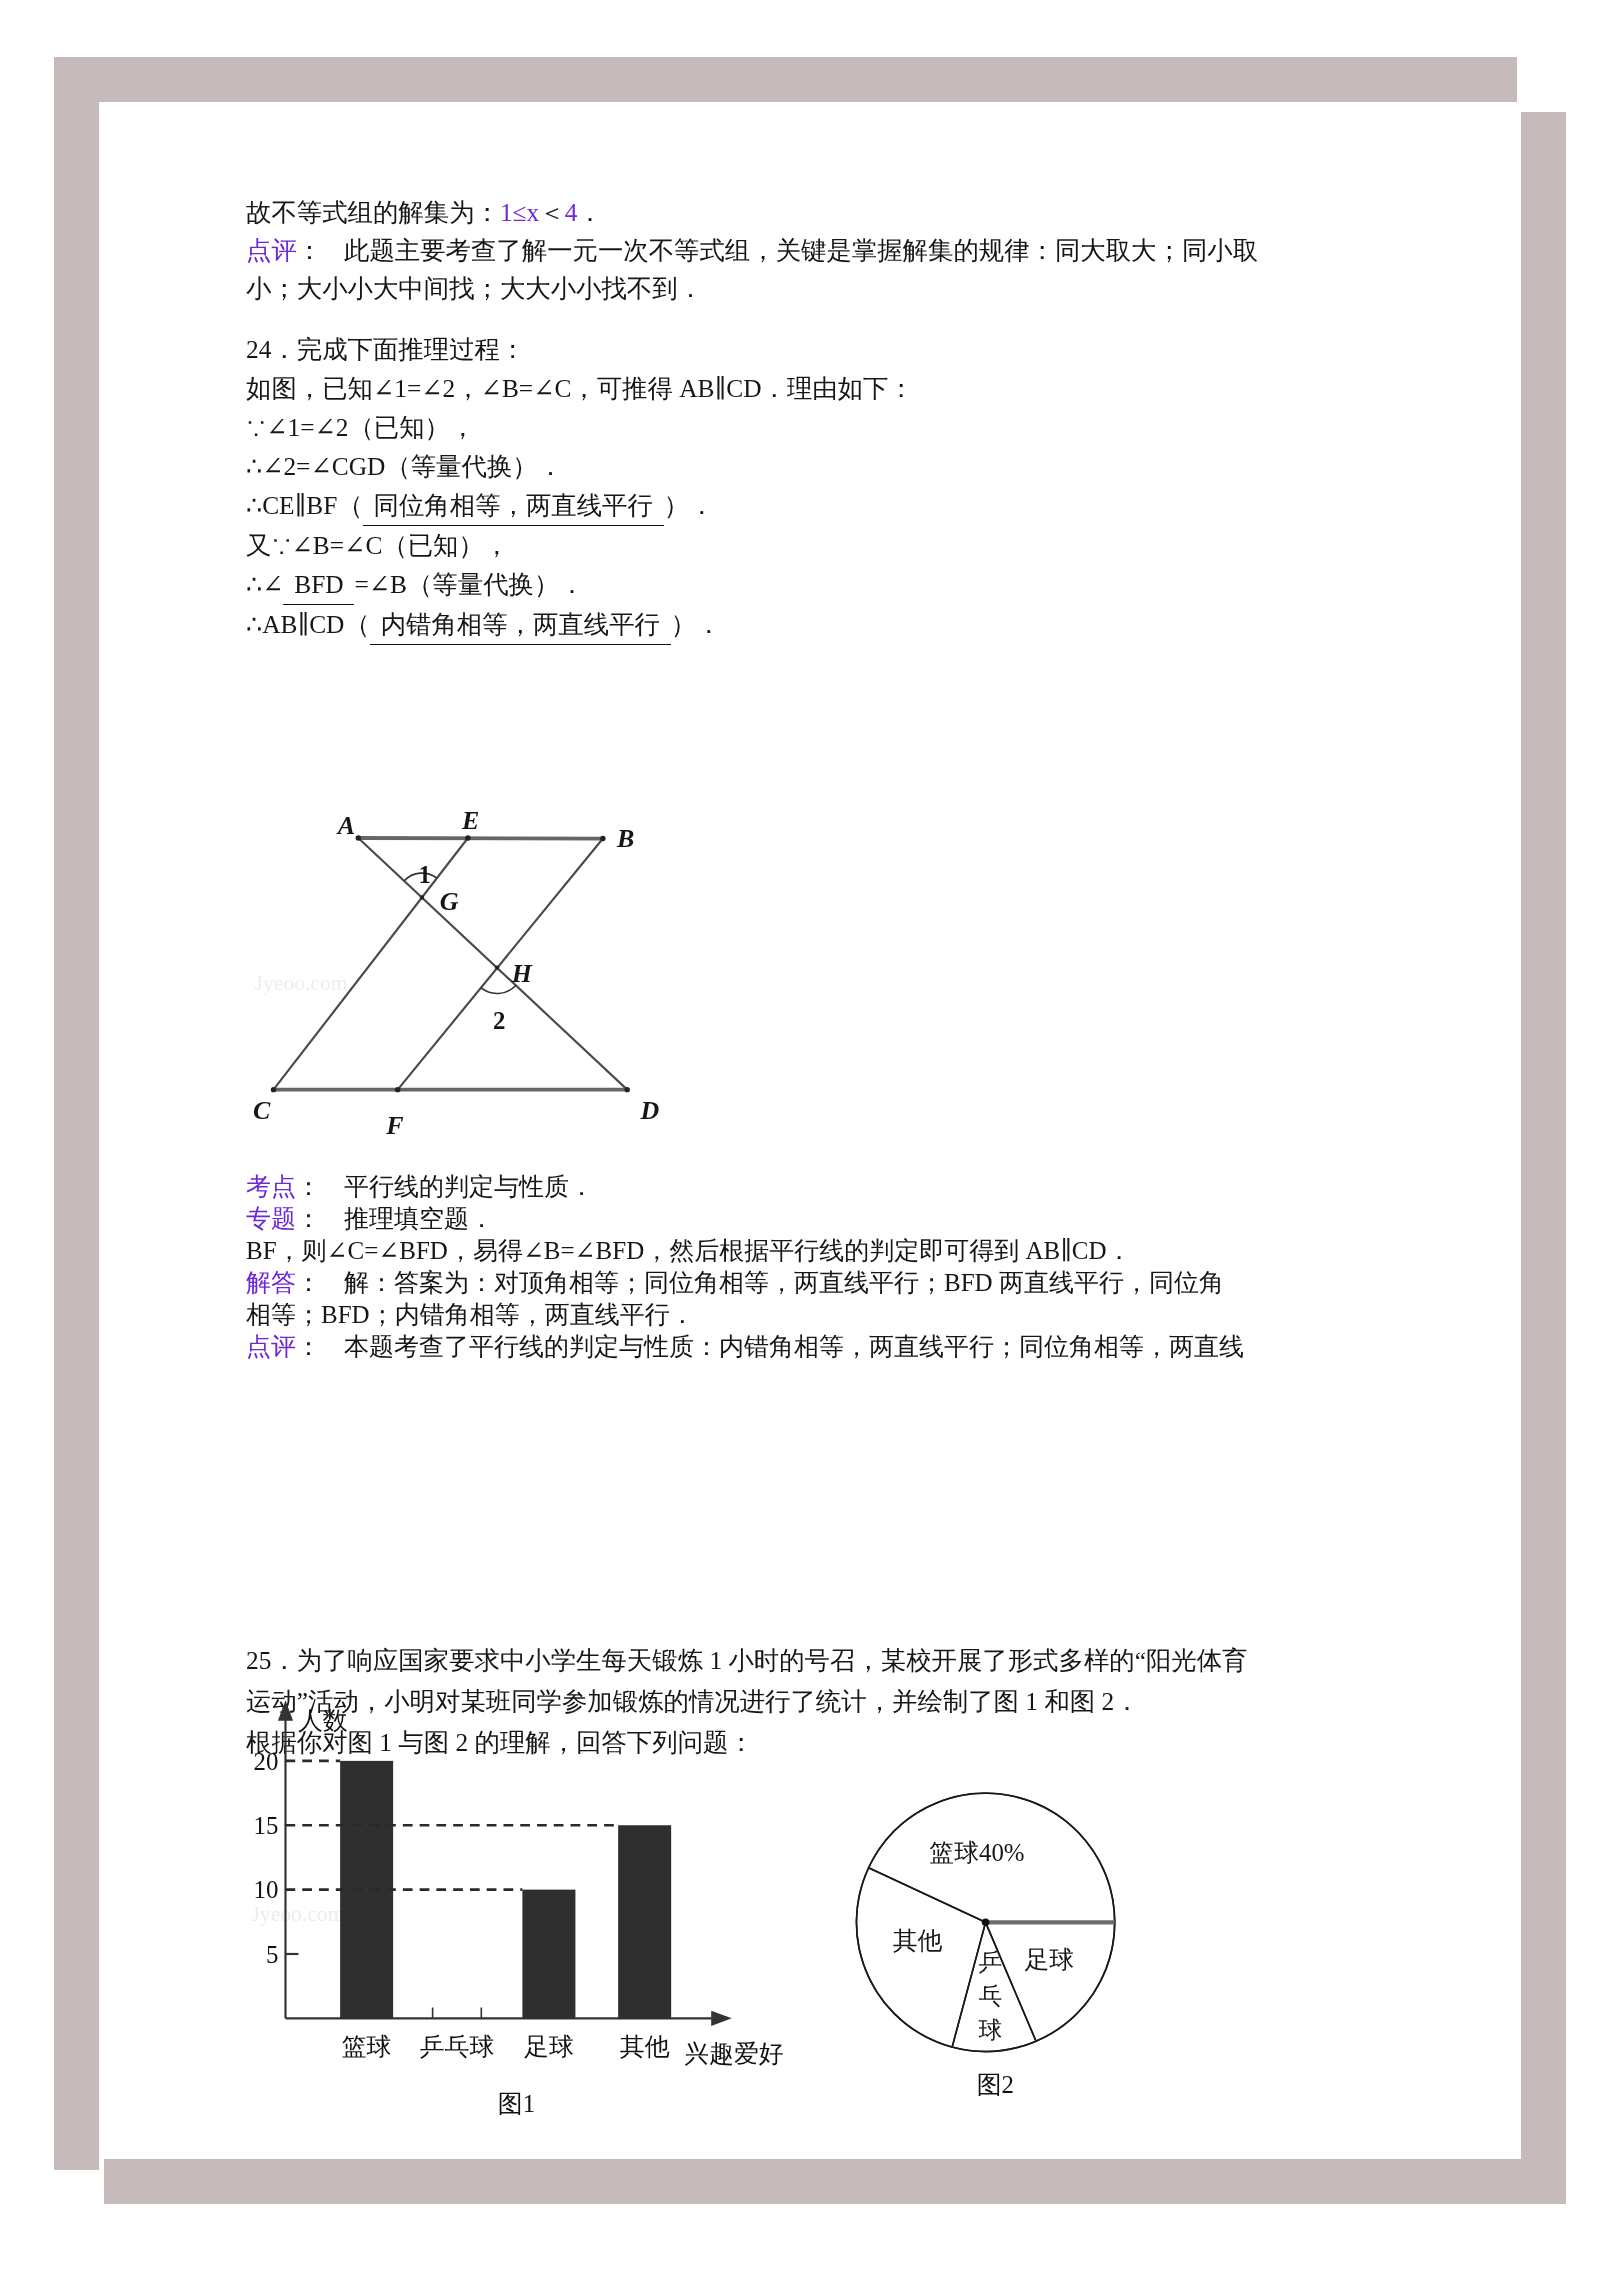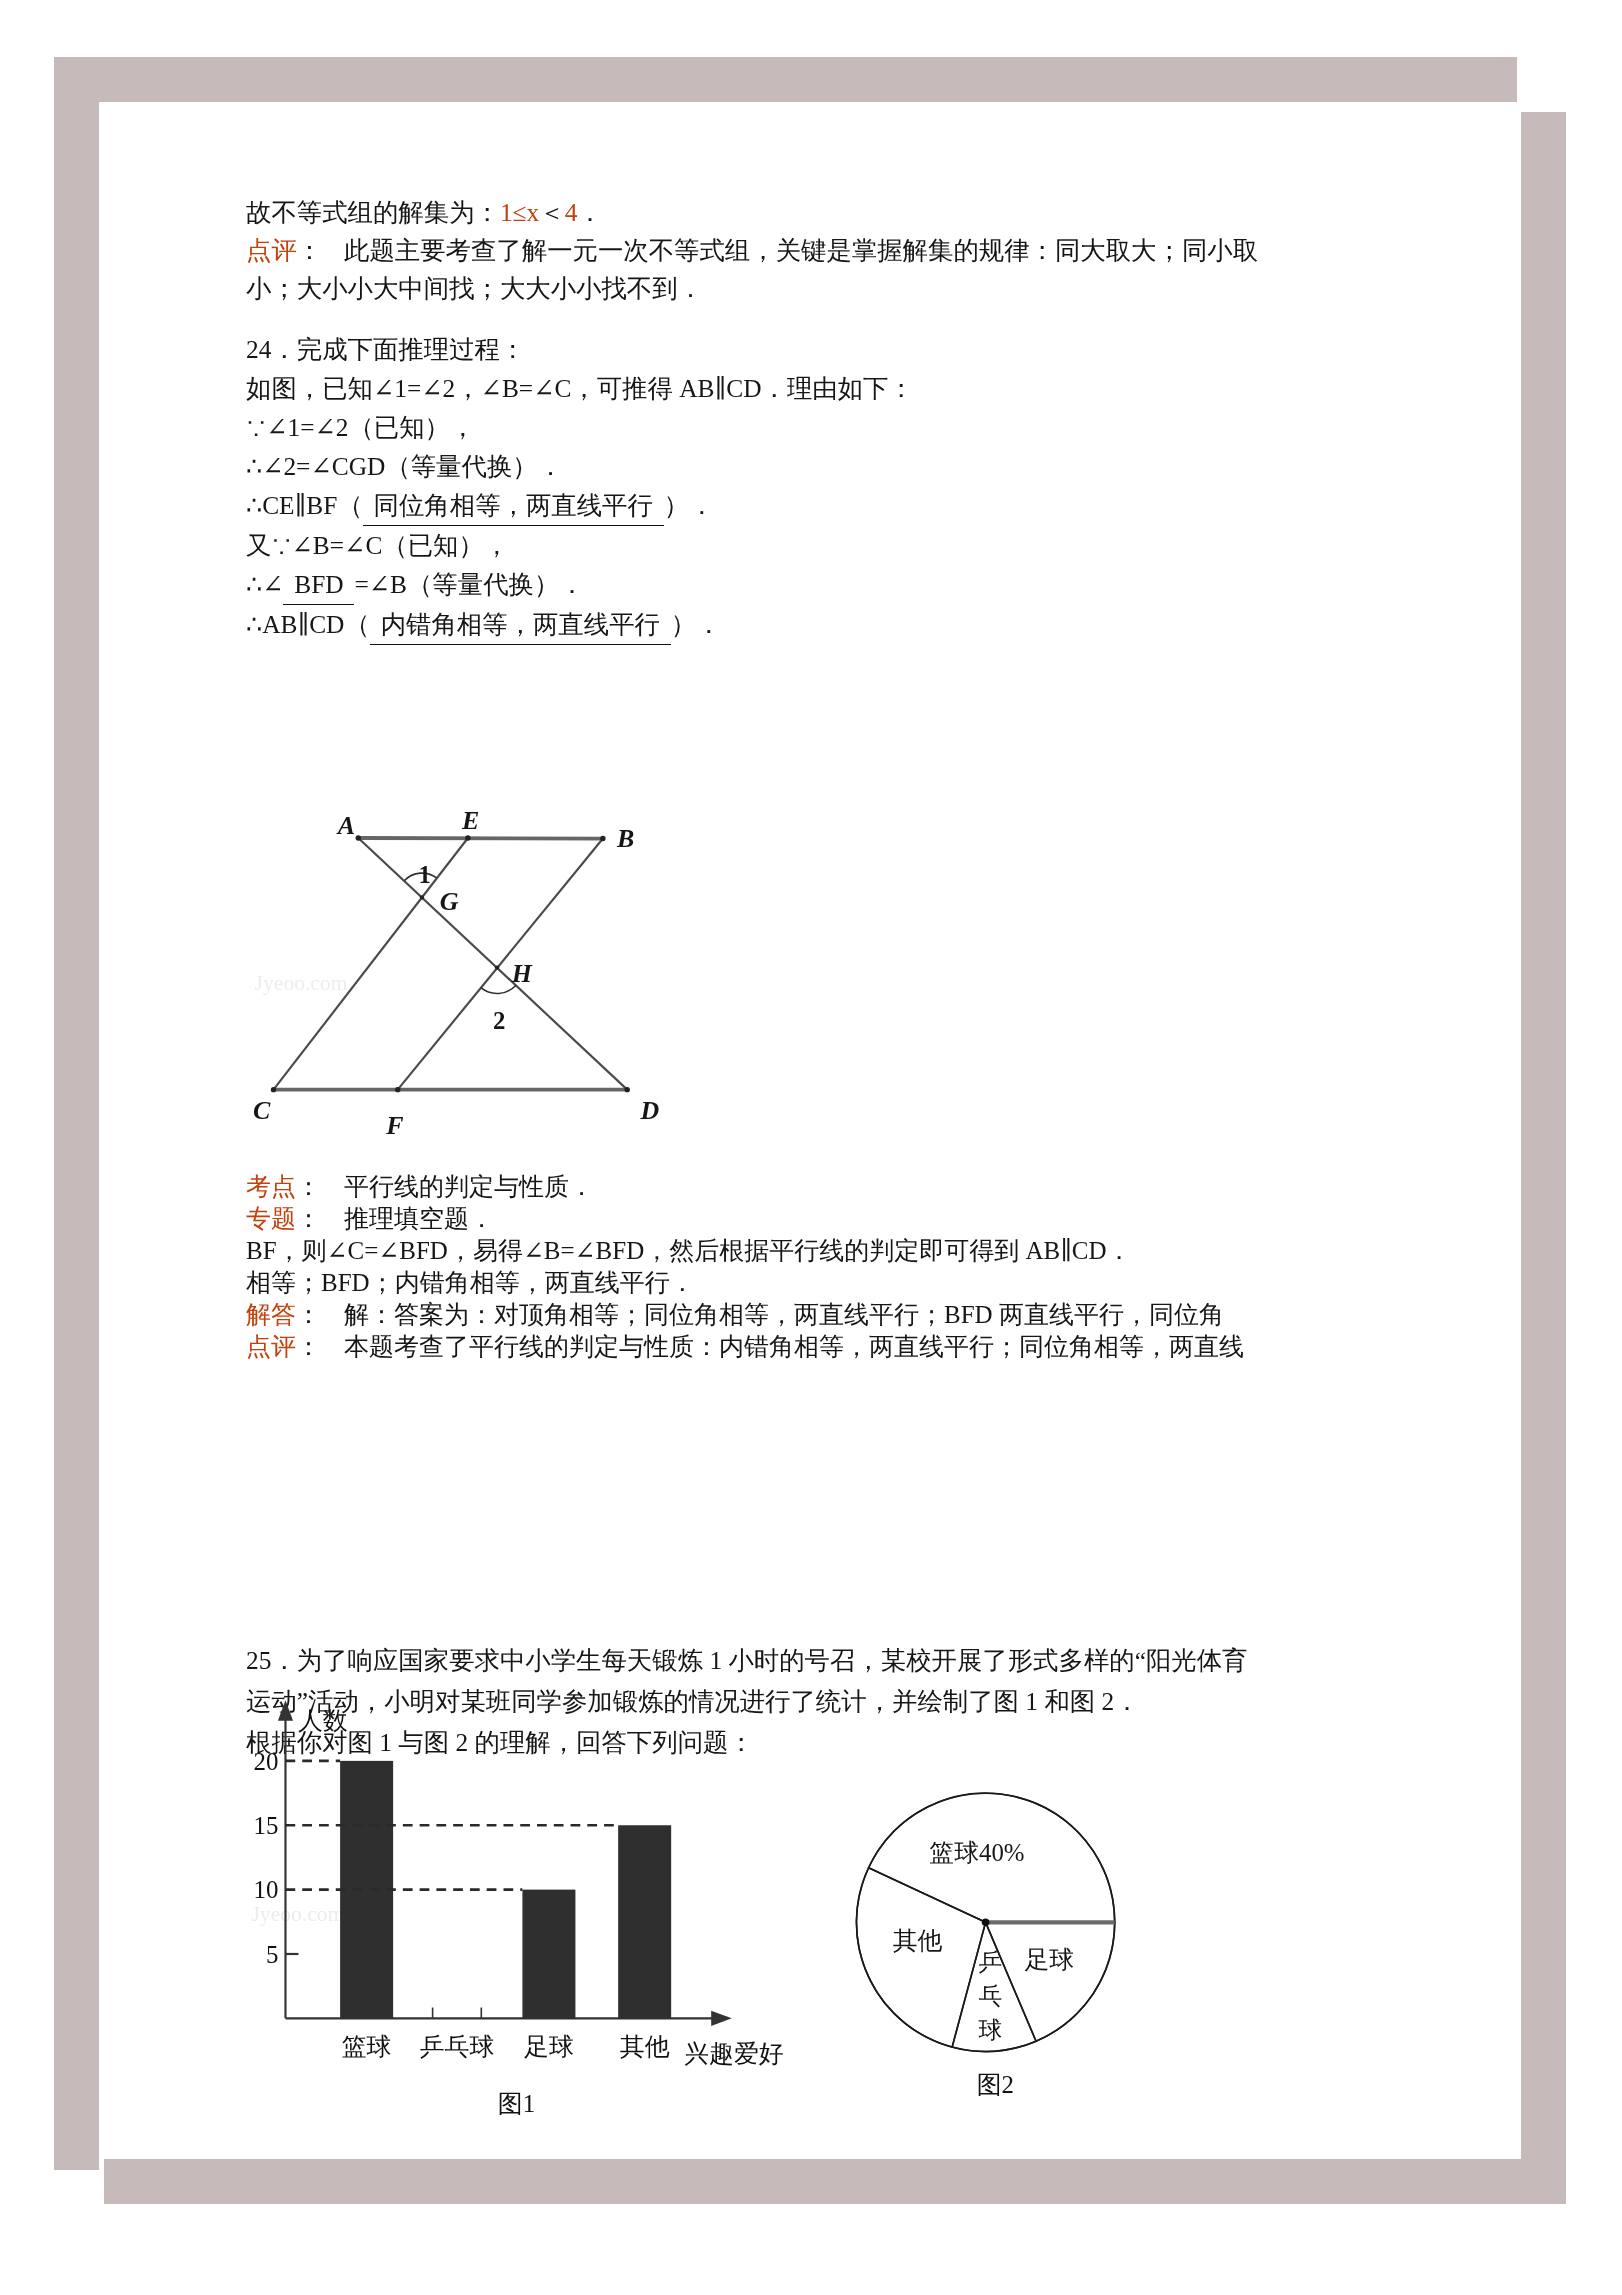--- a/index.html
+++ b/index.html
@@ -6,21 +6,21 @@
   body{
     width:1622px;height:2295px;position:relative;background:#ffffff;
     font-family:"Liberation Serif","DejaVu Serif",serif;color:#161616;overflow:hidden;
   }
   .band{position:absolute;background:#c7baba}
   .blk{position:absolute;left:246px}
   .line{font-size:25.4px;line-height:39px;white-space:nowrap}
   #blockA .line{line-height:38px}
   #solution .line{font-size:25px;line-height:32px}
   #blockD .line{line-height:41px}
-  .blue{color:#c2410c}
+  .blue{color:#6d28d9}
   .lbl{display:inline-block;width:98px}
   .blank{display:inline-block;border-bottom:1.6px solid #111;padding:0 10.8px}
   .chart{position:absolute}
 </style>
 </head>
 <body>
 
 <div class="band" style="left:54px;top:57px;width:1463px;height:45px"></div>
 <div class="band" style="left:54px;top:57px;width:45px;height:2113px"></div>
 <div class="band" style="left:1521px;top:112px;width:45px;height:2092px"></div>
@@ -71,22 +71,22 @@
       <text x="375" y="184" font-size="48" font-style="italic" font-weight="600" fill="#161616" text-anchor="middle">G</text>
       <text x="510" y="316" font-size="48" font-style="italic" font-weight="600" fill="#161616" text-anchor="middle">H</text>
       <text x="330" y="134" font-size="46" font-weight="bold" fill="#161616" text-anchor="middle">1</text>
       <text x="468" y="404" font-size="46" font-weight="bold" fill="#161616" text-anchor="middle">2</text>
     </svg></div>
 
 <div id="solution" class="blk" style="top:1171px">
     <div class="line"><span class="lbl"><span class="blue">考点</span>：</span><span>平行线的判定与性质．</span></div>
     <div class="line"><span class="lbl"><span class="blue">专题</span>：</span><span>推理填空题．</span></div>
     <div class="line"><span>BF，则∠C=∠BFD，易得∠B=∠BFD，然后根据平行线的判定即可得到 AB∥CD．</span></div>
+    <div class="line"><span class="lbl"><span class="blue">解答</span>：</span><span>解：答案为：对顶角相等；同位角相等，两直线平行；BFD 两直线平行，同位角</span></div>
     <div class="line"><span>相等；BFD；内错角相等，两直线平行．</span></div>
-    <div class="line"><span class="lbl"><span class="blue">解答</span>：</span><span>解：答案为：对顶角相等；同位角相等，两直线平行；BFD 两直线平行，同位角</span></div>
     <div class="line"><span class="lbl"><span class="blue">点评</span>：</span><span>本题考查了平行线的判定与性质：内错角相等，两直线平行；同位角相等，两直线</span></div>
   </div>
 
 <div id="blockD" class="blk" style="top:1640px">
   <div class="line">25．为了响应国家要求中小学生每天锻炼 1 小时的号召，某校开展了形式多样的“阳光体育</div>
   <div class="line">运动”活动，小明对某班同学参加锻炼的情况进行了统计，并绘制了图 1 和图 2．</div>
   <div class="line">根据你对图 1 与图 2 的理解，回答下列问题：</div>
 </div>
 
 <div id="bar-chart" class="chart" style="left:246px;top:1698px"><svg xmlns="http://www.w3.org/2000/svg" width="595" height="433" font-family="Liberation Serif, DejaVu Serif, serif" viewBox="0 0 1100 800">

